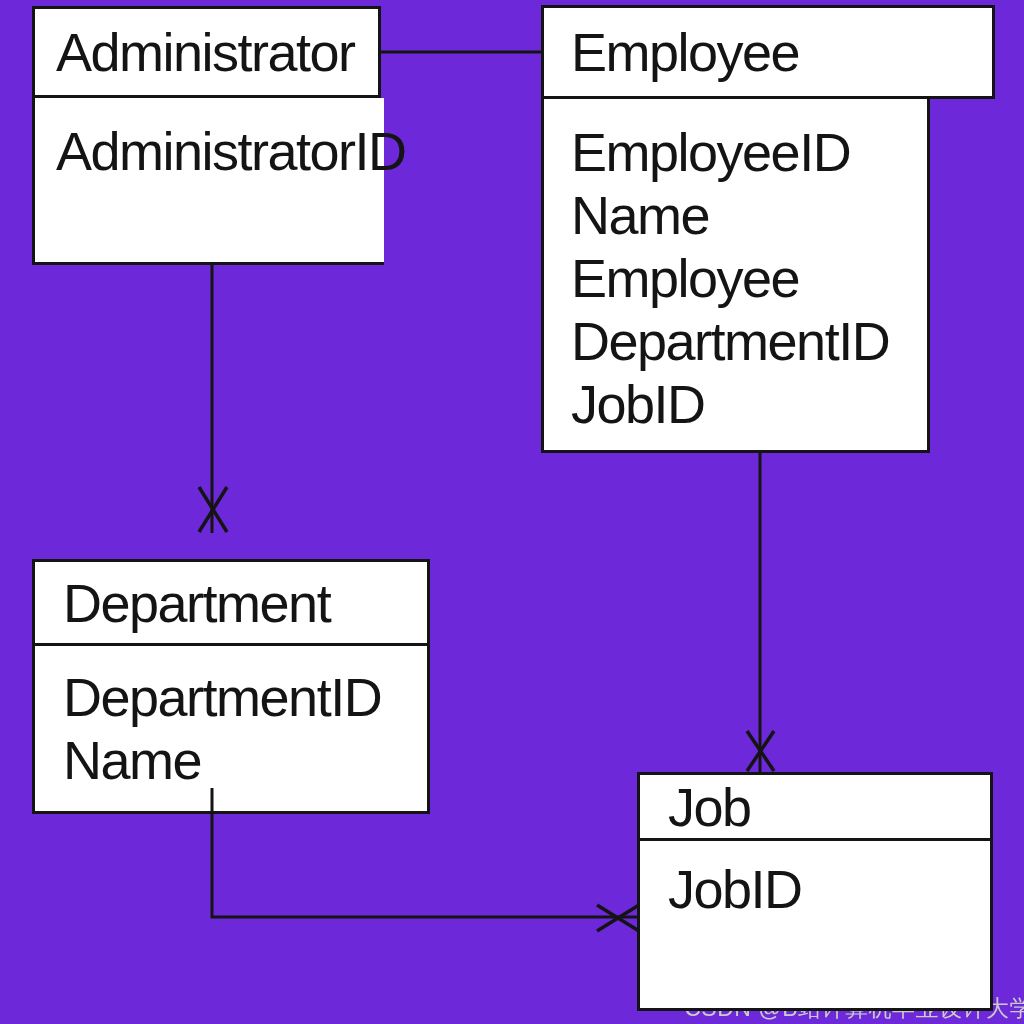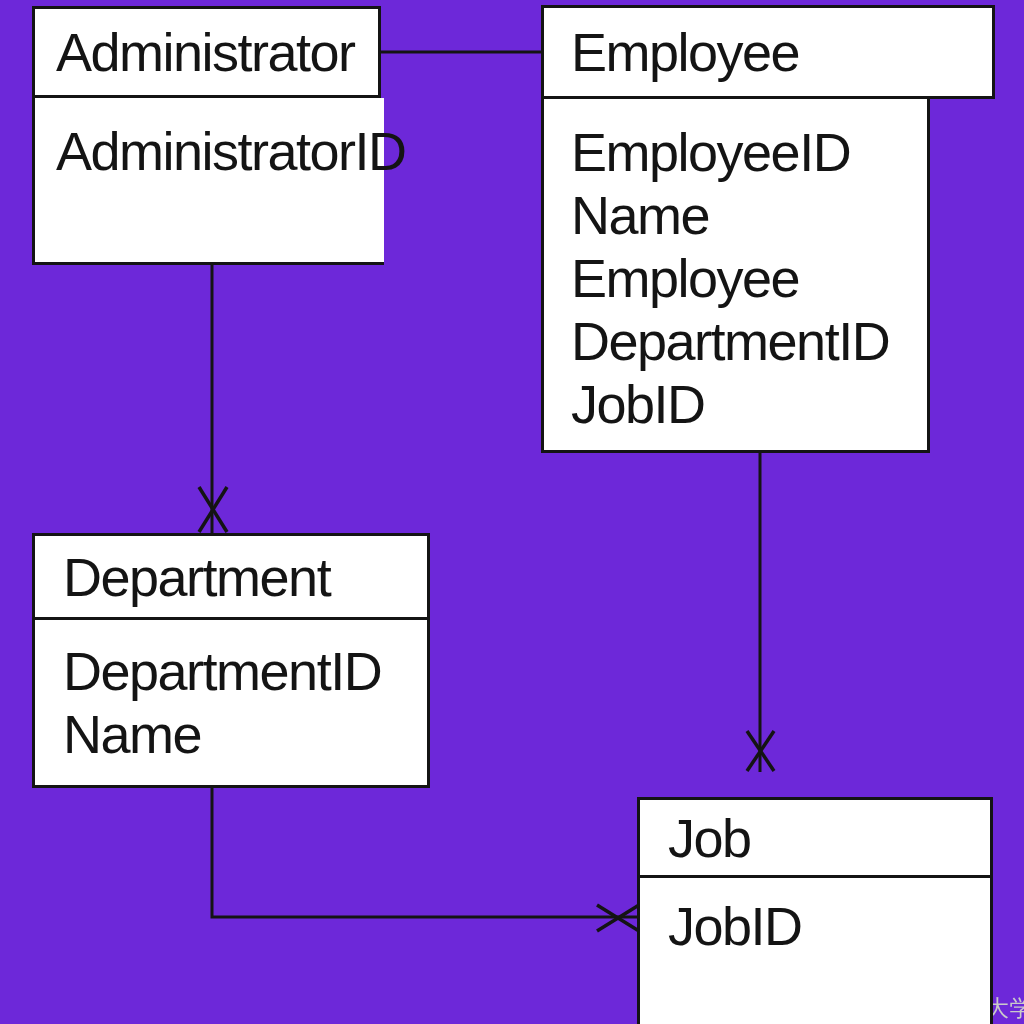--- a/index.html
+++ b/index.html
@@ -84,32 +84,32 @@
     </div>
     <div class="entity-fields" style="width:389px; height:354px; padding:22px 0 0 27px;">
       <div>EmployeeID</div>
       <div>Name</div>
       <div>Employee</div>
       <div>DepartmentID</div>
       <div>JobID</div>
     </div>
   </div>
 
-  <div class="entity z2" style="left:32px; top:533px; width:398px;">
+  <div class="entity z2" style="left:32px; top:559px; width:398px;">
     <div class="entity-title" style="width:398px; height:87px; padding-left:28px;">
       <span>Department</span>
     </div>
     <div class="entity-fields" style="width:398px; height:168px; padding:20px 0 0 28px;">
       <div>DepartmentID</div>
       <div>Name</div>
     </div>
   </div>
 
   <div class="entity z2" style="left:637px; top:772px; width:356px;">
-    <div class="entity-title" style="width:356px; height:81px; padding-left:28px;margin-top:25px;">
+    <div class="entity-title" style="width:356px; height:69px; padding-left:28px;">
       <span>Job</span>
     </div>
     <div class="entity-fields" style="width:356px; height:170px; padding:17px 0 0 28px;">
       <div>JobID</div>
     </div>
   </div>
 
   <svg id="connector-layer" viewBox="0 0 1024 1024" xmlns="http://www.w3.org/2000/svg">
 
     <g stroke="#141414" stroke-width="3" fill="none">

